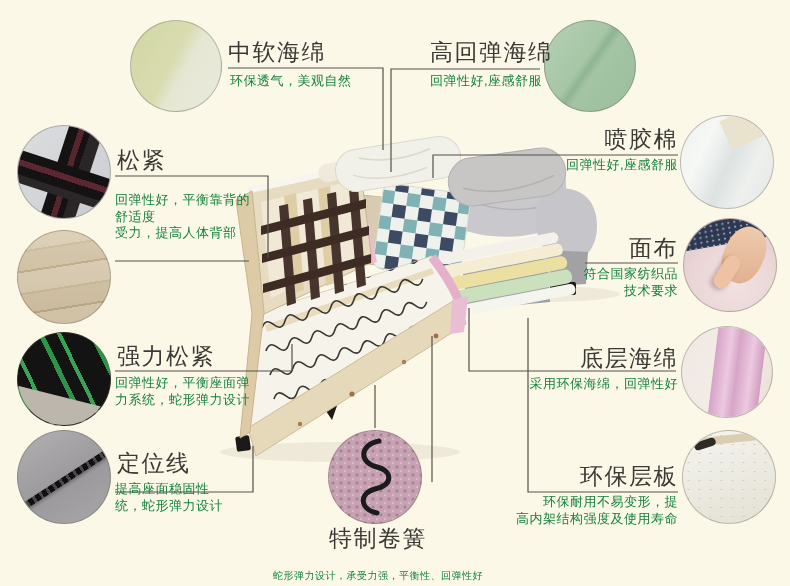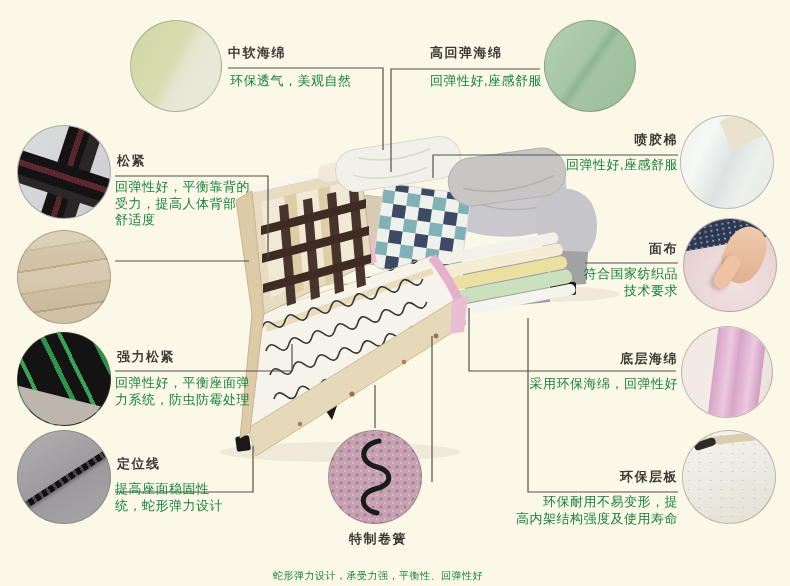--- a/index.html
+++ b/index.html
@@ -9,21 +9,21 @@
   }
   .stage{
     position:relative;width:790px;height:586px;overflow:hidden;
     background:#fcf8e8;
   }
   .scene{position:absolute;left:0;top:0;}
 
   
   .callout{position:absolute;}
   .callout .title{
-    font-size:13px;font-weight:700;color:#3b3935;letter-spacing:1.5px;
+    font-size:23px;font-weight:400;color:#3b3935;letter-spacing:1.5px;
     line-height:19px;white-space:nowrap;
   }
   .callout .desc{
     font-size:13px;color:#15803d;letter-spacing:0.5px;line-height:16.5px;
     white-space:nowrap;
   }
   .callout.right{text-align:right;}
   .callout.center{text-align:center;}
   .t-top .desc{margin-top:11px;}
 
@@ -260,33 +260,33 @@
     <div class="desc" style="margin-left:2px">环保透气，美观自然</div>
   </div>
 
   <div class="callout t-top" style="left:430px;top:43px">
     <div class="title" style="">高回弹海绵</div>
     <div class="desc">回弹性好,座感舒服</div>
   </div>
 
   <div class="callout" style="left:117px;top:151px">
     <div class="title">松紧</div>
-    <div class="desc" style="margin-top:9px;margin-left:-2px">
+    <div class="desc" style="margin-top:22px;margin-left:-2px">
       <div>回弹性好，平衡靠背的</div>
+      <div>舒适度</div>
       <div>受力，提高人体背部</div>
-      <div>舒适度</div>
     </div>
   </div>
 
 
   <div class="callout" style="left:117px;top:347px">
     <div class="title">强力松紧</div>
     <div class="desc" style="margin-top:9px;margin-left:-2px">
       <div>回弹性好，平衡座面弹</div>
-      <div>力系统，防虫防霉处理</div>
+      <div>力系统，蛇形弹力设计</div>
     </div>
   </div>
 
   <div class="callout" style="left:117px;top:454px">
     <div class="title">定位线</div>
     <div class="desc" style="margin-top:8px;margin-left:-2px">
       <div>提高座面稳固性</div>
       <div>统，蛇形弹力设计</div>
     </div>
   </div>

